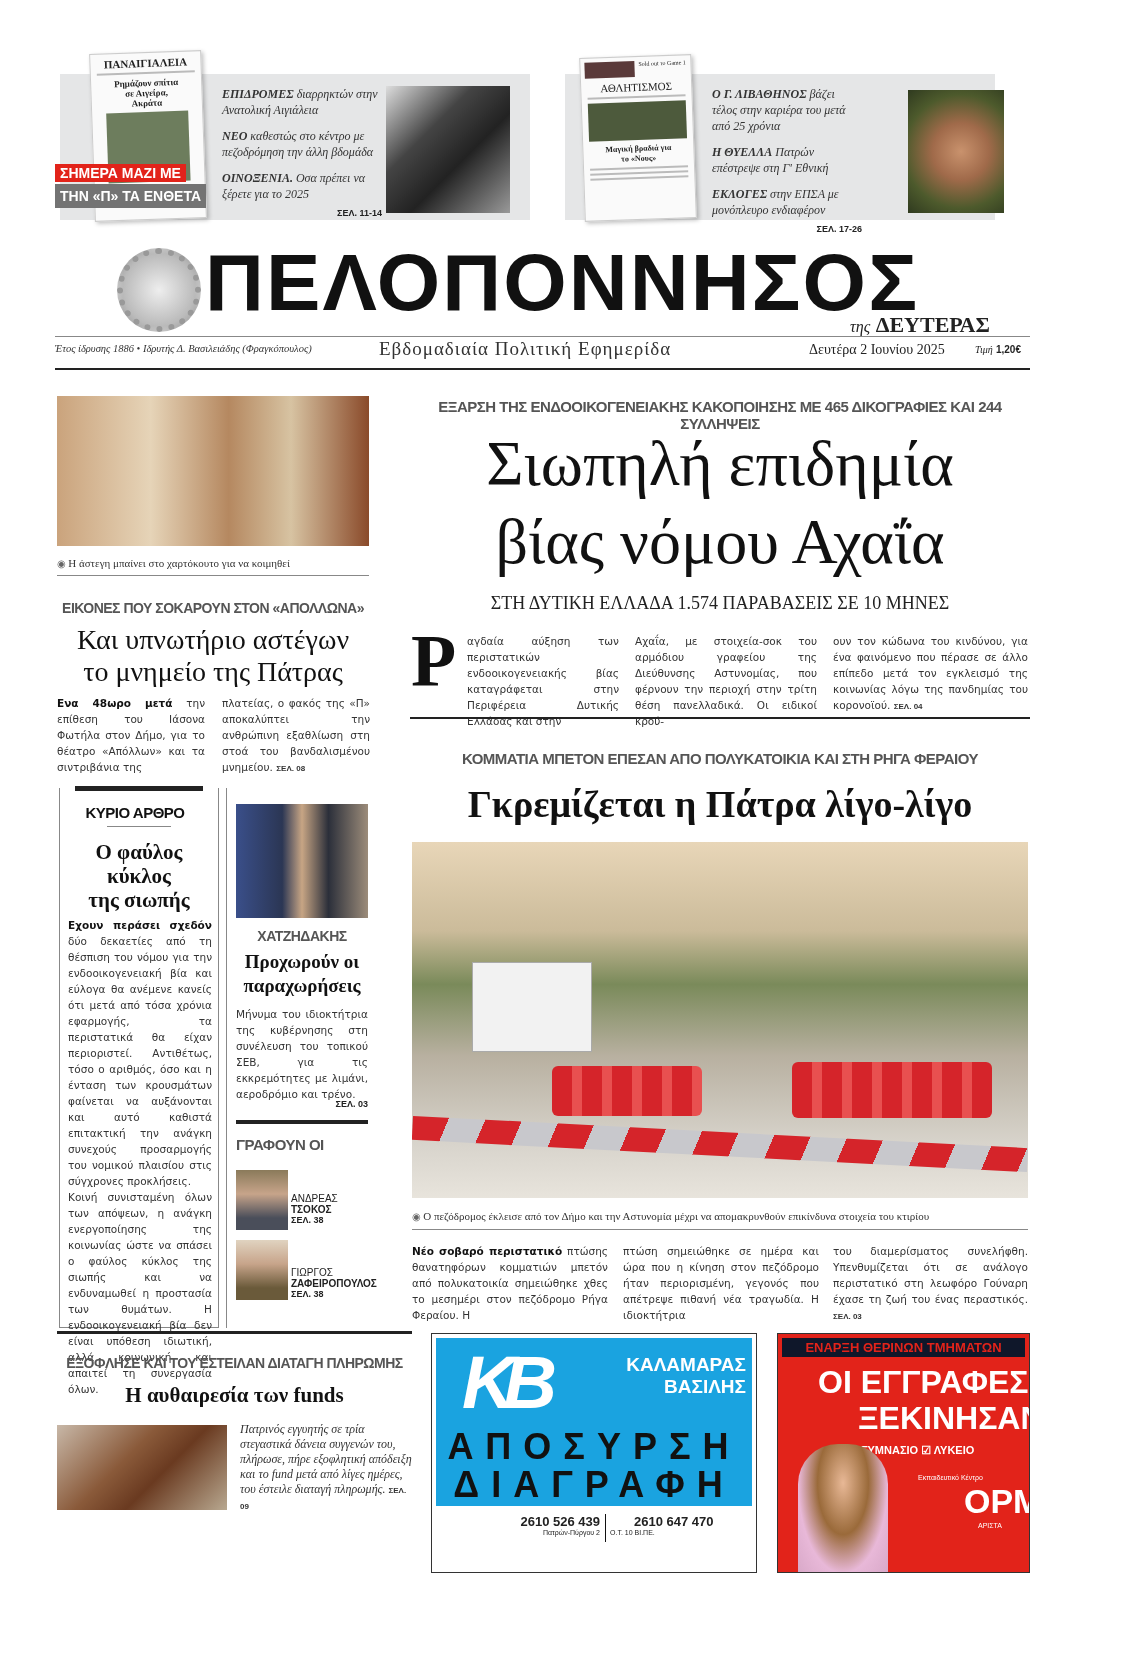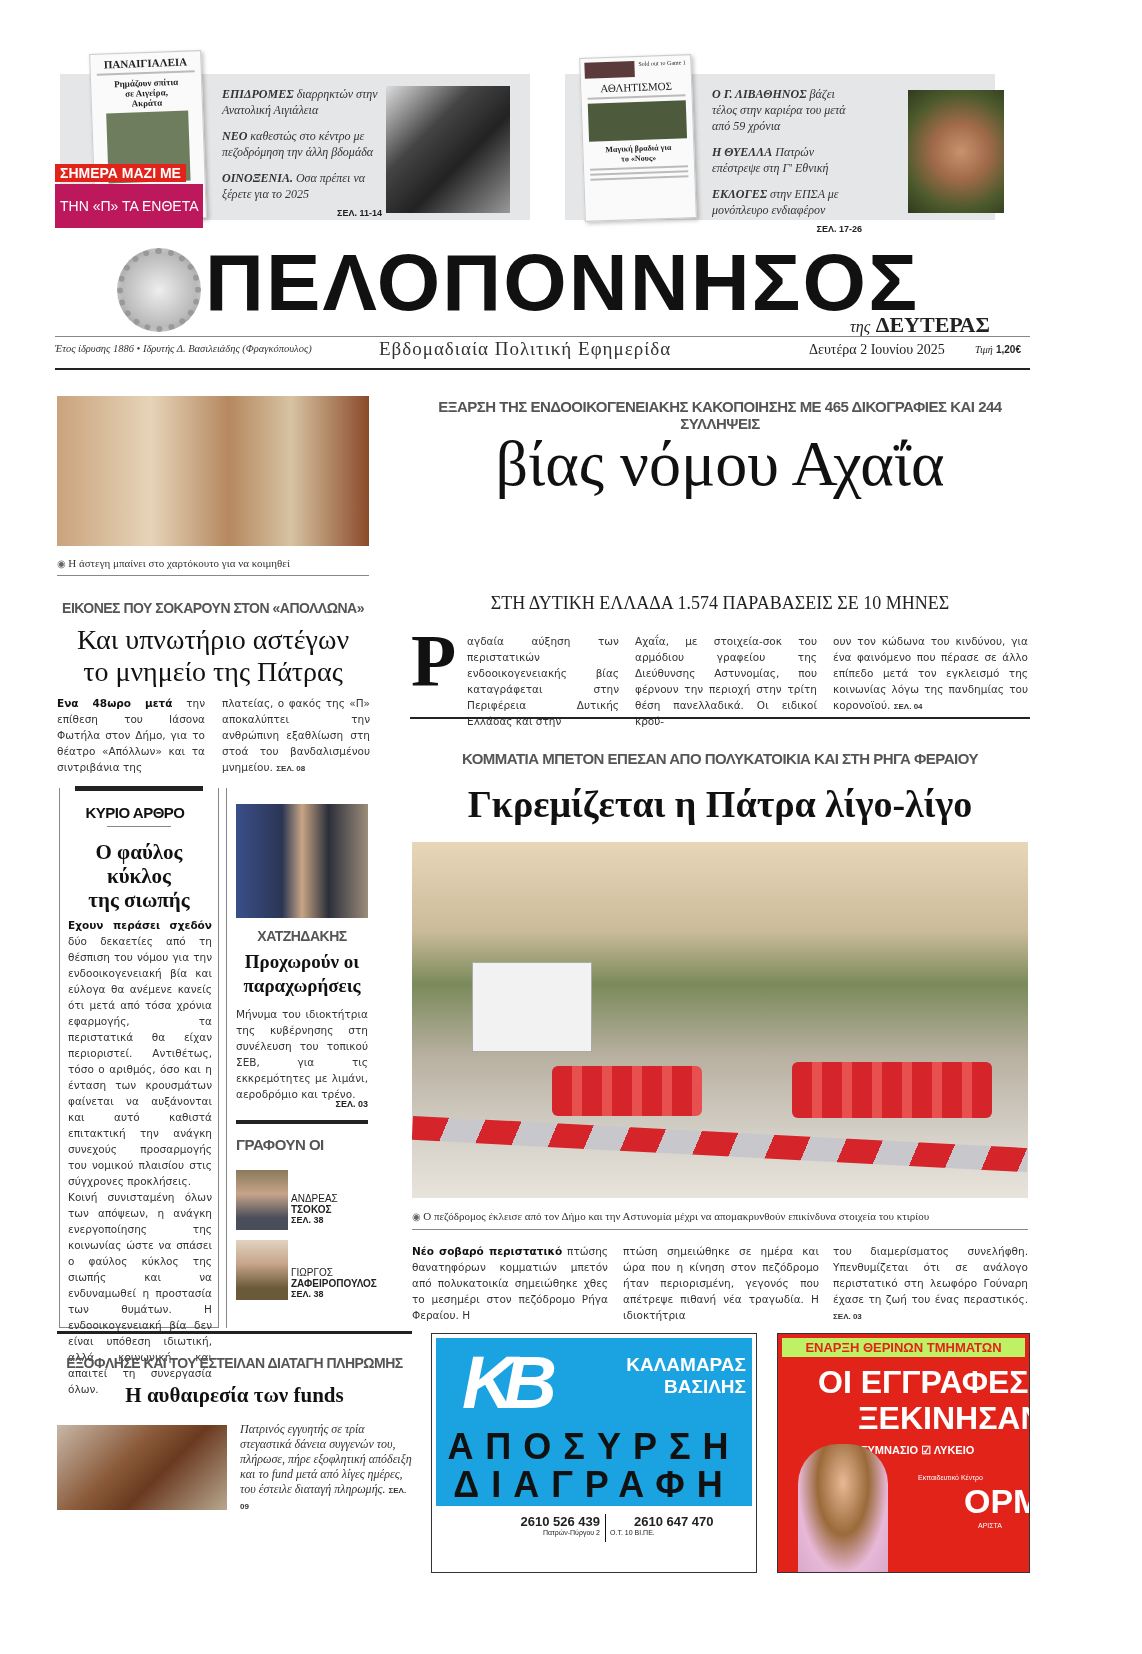--- a/index.html
+++ b/index.html
@@ -29,21 +29,21 @@
   <div class="serif" style="font-size:11px;text-align:center;margin-top:4px;font-weight:bold;">ΠΑΝΑΙΓΙΑΛΕΙΑ</div>
   <div class="mini-line"></div>
   <div class="serif" style="font-size:9px;text-align:center;margin:4px 20px;line-height:10px;font-weight:bold;">Ρημάζουν σπίτια σε Αιγείρα, Ακράτα</div>
   <div style="margin:4px 14px;height:70px;background:#6d7d5d;"></div>
   <div class="mini-line"></div>
     <div class="mini-line"></div>
     <div class="mini-line"></div>
 </div>
 <div class="abs sans" style="left:55px;top:164px;width:152px;">
   <div style="background:#e2231a;color:#fff;font-weight:bold;font-size:14px;padding:1px 5px;display:inline-block;margin-bottom:2px;">ΣΗΜΕΡΑ ΜΑΖΙ ΜΕ</div>
-  <div style="background:#be185d;color:#fff;font-weight:normal;font-size:14px;padding:14px 5px;display:inline-block;">ΤΗΝ «Π» ΤΑ ΕΝΘΕΤΑ</div>
+  <div style="background:#737373;color:#fff;font-weight:bold;font-size:14px;padding:4px 5px;display:inline-block;">ΤΗΝ «Π» ΤΑ ΕΝΘΕΤΑ</div>
 </div>
 <div class="abs serif" style="left:222px;top:86px;width:160px;">
   <div class="teaser"><b>ΕΠΙΔΡΟΜΕΣ</b><span> διαρρηκτών στην Ανατολική Αιγιάλεια</span></div>
   <div class="teaser"><b>ΝΕΟ</b><span> καθεστώς στο κέντρο με πεζοδρόμηση την άλλη βδομάδα</span></div>
   <div class="teaser"><b>ΟΙΝΟΞΕΝΙΑ.</b><span> Οσα πρέπει να ξέρετε για το 2025</span></div>
   <div class="page-ref" style="margin-top:-4px;">ΣΕΛ. 11-14</div>
 </div>
 <div class="abs photo" style="left:386px;top:86px;width:124px;height:127px;background:linear-gradient(135deg,#ddd 0%,#444 35%,#222 60%,#999 100%);"></div>
 
 <div class="abs gray-box" style="left:565px;top:74px;width:430px;height:146px;"></div>
@@ -54,21 +54,21 @@
     </div>
   <div class="serif" style="font-size:11px;text-align:center;">ΑΘΛΗΤΙΣΜΟΣ</div>
   <div class="mini-line"></div>
   <div style="margin:4px 6px;height:38px;background:#4d5a3c;"></div>
   <div class="serif" style="font-size:8px;text-align:center;margin:2px 20px;line-height:10px;font-weight:bold;">Μαγική βραδιά για το «Νους»</div>
   <div class="mini-line"></div>
     <div class="mini-line"></div>
     <div class="mini-line"></div>
 </div>
 <div class="abs serif" style="left:712px;top:86px;width:150px;">
-  <div class="teaser"><b>Ο Γ. ΛΙΒΑΘΗΝΟΣ</b><span> βάζει τέλος στην καριέρα του μετά από 59 χρόνια</span></div>
+  <div class="teaser"><b>Ο Γ. ΛΙΒΑΘΗΝΟΣ</b><span> βάζει τέλος στην καριέρα του μετά από 25 χρόνια</span></div>
   <div class="teaser"><b>Η ΘΥΕΛΛΑ</b><span> Πατρών επέστρεψε στη Γ' Εθνική</span></div>
   <div class="teaser"><b>ΕΚΛΟΓΕΣ</b><span> στην ΕΠΣΑ με μονόπλευρο ενδιαφέρον</span></div>
   <div class="page-ref" style="margin-top:-4px;">ΣΕΛ. 17-26</div>
 </div>
 <div class="abs photo" style="left:908px;top:90px;width:96px;height:123px;background:radial-gradient(circle at 55% 50%,#c9926d 0%,#a06a4a 35%,#4d5a2c 70%,#2f3a1f 100%);"></div>
 
 <div class="abs" style="left:117px;top:248px;width:84px;height:84px;border-radius:50%;border:6px dotted #999;background:radial-gradient(circle,#eee 0%,#bbb 70%,#999 100%);"></div>
 <div class="abs sans" style="left:212px;top:238px;font-size:80px;font-weight:900;letter-spacing:2px;color:#111;line-height:90px;transform:scaleX(1.02);">ΠΕΛΟΠΟΝΝΗΣΟΣ</div>
 <div class="abs serif" style="left:850px;top:312px;font-size:22px;">
   <i style="font-size:16px;">της</i>
@@ -134,20 +134,21 @@
 </div>
 <div class="abs photo" style="left:236px;top:1240px;width:52px;height:60px;background:linear-gradient(180deg,#e0d3c0 0%,#c7a48a 40%,#6a5a3a 80%);"></div>
 <div class="abs sans" style="left:291px;top:1267px;font-size:10px;line-height:11px;">
   <div>ΓΙΩΡΓΟΣ</div>
   <div style="font-weight:bold;">ΖΑΦΕΙΡΟΠΟΥΛΟΣ</div>
   <div style="font-weight:bold;font-size:9px;">ΣΕΛ. 38</div>
 </div>
 
 <div class="abs kicker" style="left:410px;top:398px;width:620px;font-size:15px;">ΕΞΑΡΣΗ ΤΗΣ ΕΝΔΟΟΙΚΟΓΕΝΕΙΑΚΗΣ ΚΑΚΟΠΟΙΗΣΗΣ ΜΕ 465 ΔΙΚΟΓΡΑΦΙΕΣ ΚΑΙ 244 ΣΥΛΛΗΨΕΙΣ</div>
 <div class="abs headline" style="left:410px;top:425px;width:620px;font-size:64px;line-height:78px;">
+  <div>Σιωπηλή επιδημία</div>
   <div>βίας νόμου Αχαΐα</div>
 </div>
 <div class="abs serif" style="left:410px;top:593px;width:620px;text-align:center;font-size:18px;color:#222;">ΣΤΗ ΔΥΤΙΚΗ ΕΛΛΑΔΑ 1.574 ΠΑΡΑΒΑΣΕΙΣ ΣΕ 10 ΜΗΝΕΣ</div>
 <div class="abs serif" style="left:411px;top:626px;font-size:74px;line-height:70px;font-weight:bold;color:#111;">Ρ</div>
 <div class="abs body-text" style="left:467px;top:633px;width:152px;">αγδαία αύξηση των περιστατικών ενδοοικογενειακής βίας καταγράφεται στην Περιφέρεια Δυτικής Ελλάδας και στην</div>
 <div class="abs body-text" style="left:635px;top:633px;width:182px;">Αχαΐα, με στοιχεία-σοκ του αρμόδιου γραφείου της Διεύθυνσης Αστυνομίας, που φέρνουν την περιοχή στην τρίτη θέση πανελλαδικά. Οι ειδικοί κρού-</div>
 <div class="abs body-text" style="left:833px;top:633px;width:195px;">
   <span>ουν τον κώδωνα του κινδύνου, για ένα φαινόμενο που πέρασε σε άλλο επίπεδο μετά τον εγκλεισμό της κοινωνίας λόγω της πανδημίας του κορονοϊού.</span> <b class="sans" style="font-size:8px;">ΣΕΛ. 04</b>
 </div>
 <div class="abs rule" style="left:410px;top:717px;width:620px;height:2px;"></div>
@@ -194,21 +195,21 @@
     <div style="font-size:7px;">Πατρών-Πύργου 2</div>
   </div>
   <div style="position:absolute;left:173px;top:180px;width:1px;height:28px;background:#111;"></div>
   <div class="sans" style="position:absolute;left:178px;top:180px;">
     <div style="font-weight:bold;font-size:13px;margin-left:24px;">2610 647 470</div>
     <div style="font-size:7px;">Ο.Τ. 10 ΒΙ.ΠΕ.</div>
   </div>
 </div>
 
 <div class="abs" style="left:777px;top:1333px;width:253px;height:240px;border:1px solid #333;background:#e2231a;overflow:hidden;">
-  <div class="sans" style="background:#bef264;color:#e2231a;font-weight:bold;font-size:13px;text-align:center;margin:4px;padding:2px 0;">ΕΝΑΡΞΗ ΘΕΡΙΝΩΝ ΤΜΗΜΑΤΩΝ</div>
+  <div class="sans" style="background:#0f172a;color:#e2231a;font-weight:bold;font-size:13px;text-align:center;margin:4px;padding:2px 0;">ΕΝΑΡΞΗ ΘΕΡΙΝΩΝ ΤΜΗΜΑΤΩΝ</div>
   <div class="sans" style="position:absolute;left:40px;top:30px;font-size:32px;font-weight:900;color:#fff;">ΟΙ ΕΓΓΡΑΦΕΣ</div>
   <div class="sans" style="position:absolute;left:80px;top:66px;font-size:32px;font-weight:900;color:#fff;">ΞΕΚΙΝΗΣΑΝ</div>
   <div class="sans" style="position:absolute;left:70px;top:110px;color:#fff;font-size:11px;font-weight:bold;">
     <span>☑ </span><span>ΓΥΜΝΑΣΙΟ</span>
     <span> ☑ </span><span>ΛΥΚΕΙΟ</span>
   </div>
   <div style="position:absolute;left:20px;top:110px;width:90px;height:130px;background:radial-gradient(ellipse at 50% 30%,#e8b896 0%,#9a6a3a 40%,#e8b8d8 70%,#d8a8c8 100%);border-radius:40px 40px 0 0;"></div>
   <div class="sans" style="position:absolute;left:140px;top:140px;color:#fff;font-size:7px;">Εκπαιδευτικό Κέντρο</div>
   <div class="sans" style="position:absolute;left:140px;top:148px;color:#fff;font-size:34px;font-weight:bold;margin-left:46px;">ΟΡΜΗ</div>
   <div class="sans" style="position:absolute;left:200px;top:188px;color:#fff;font-size:7px;">ΑΡΙΣΤΑ</div>

